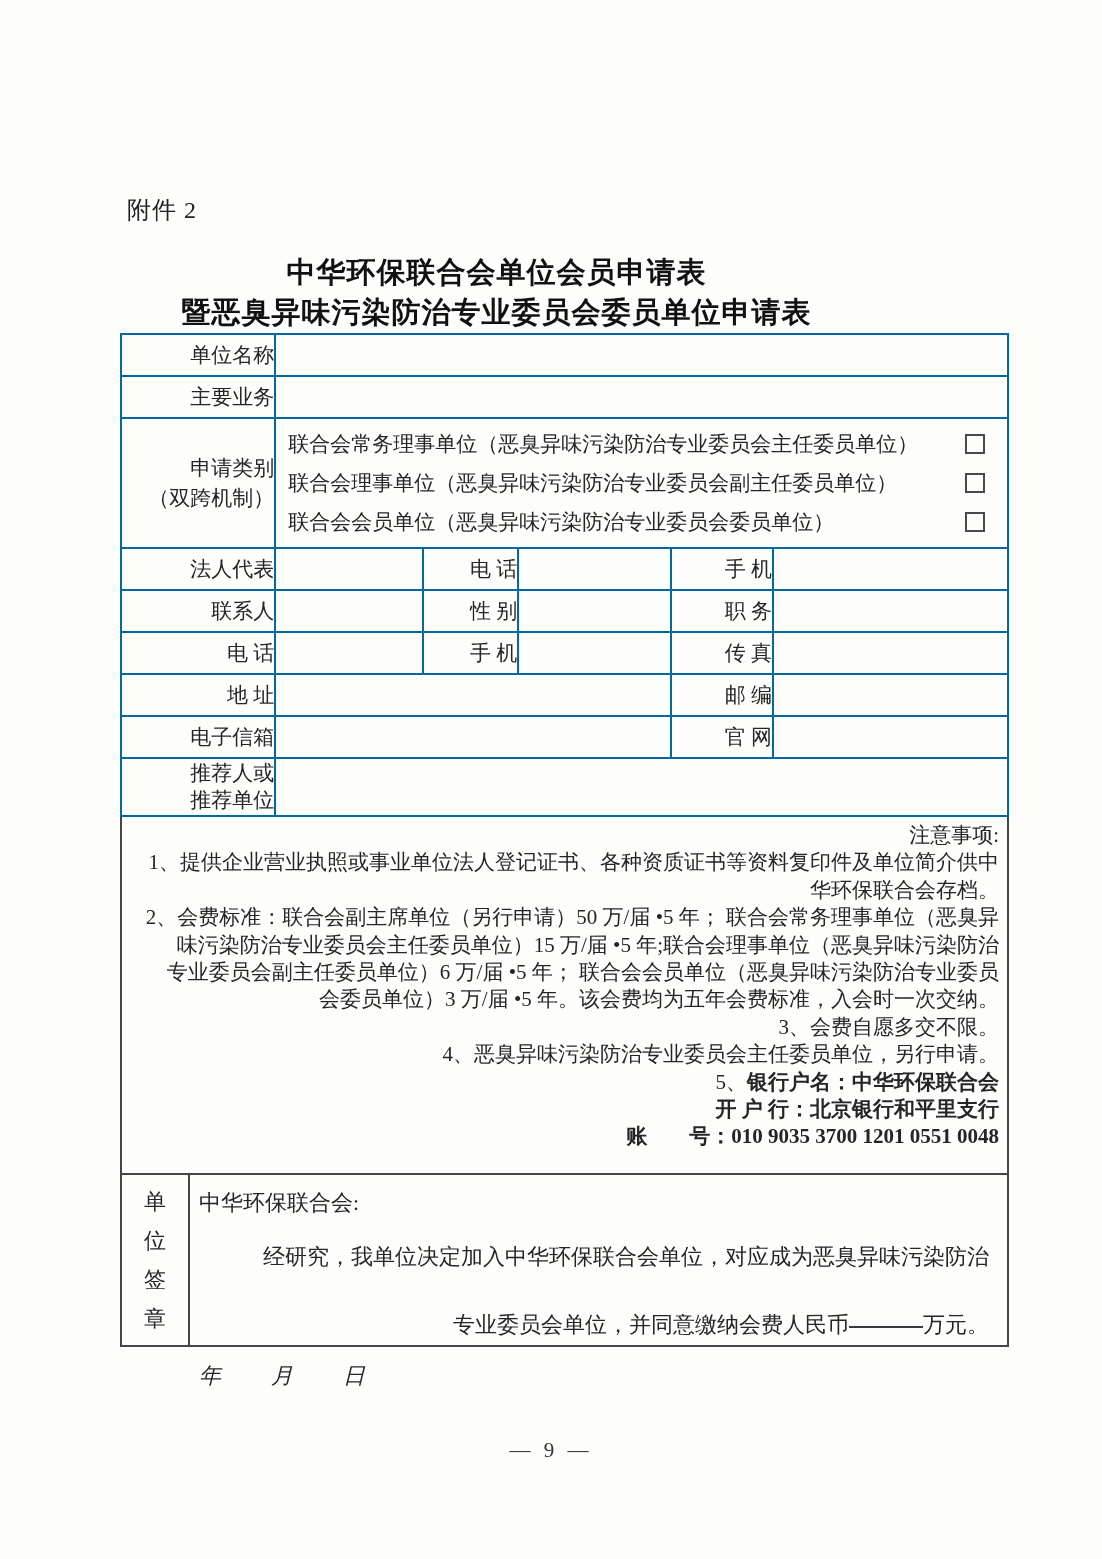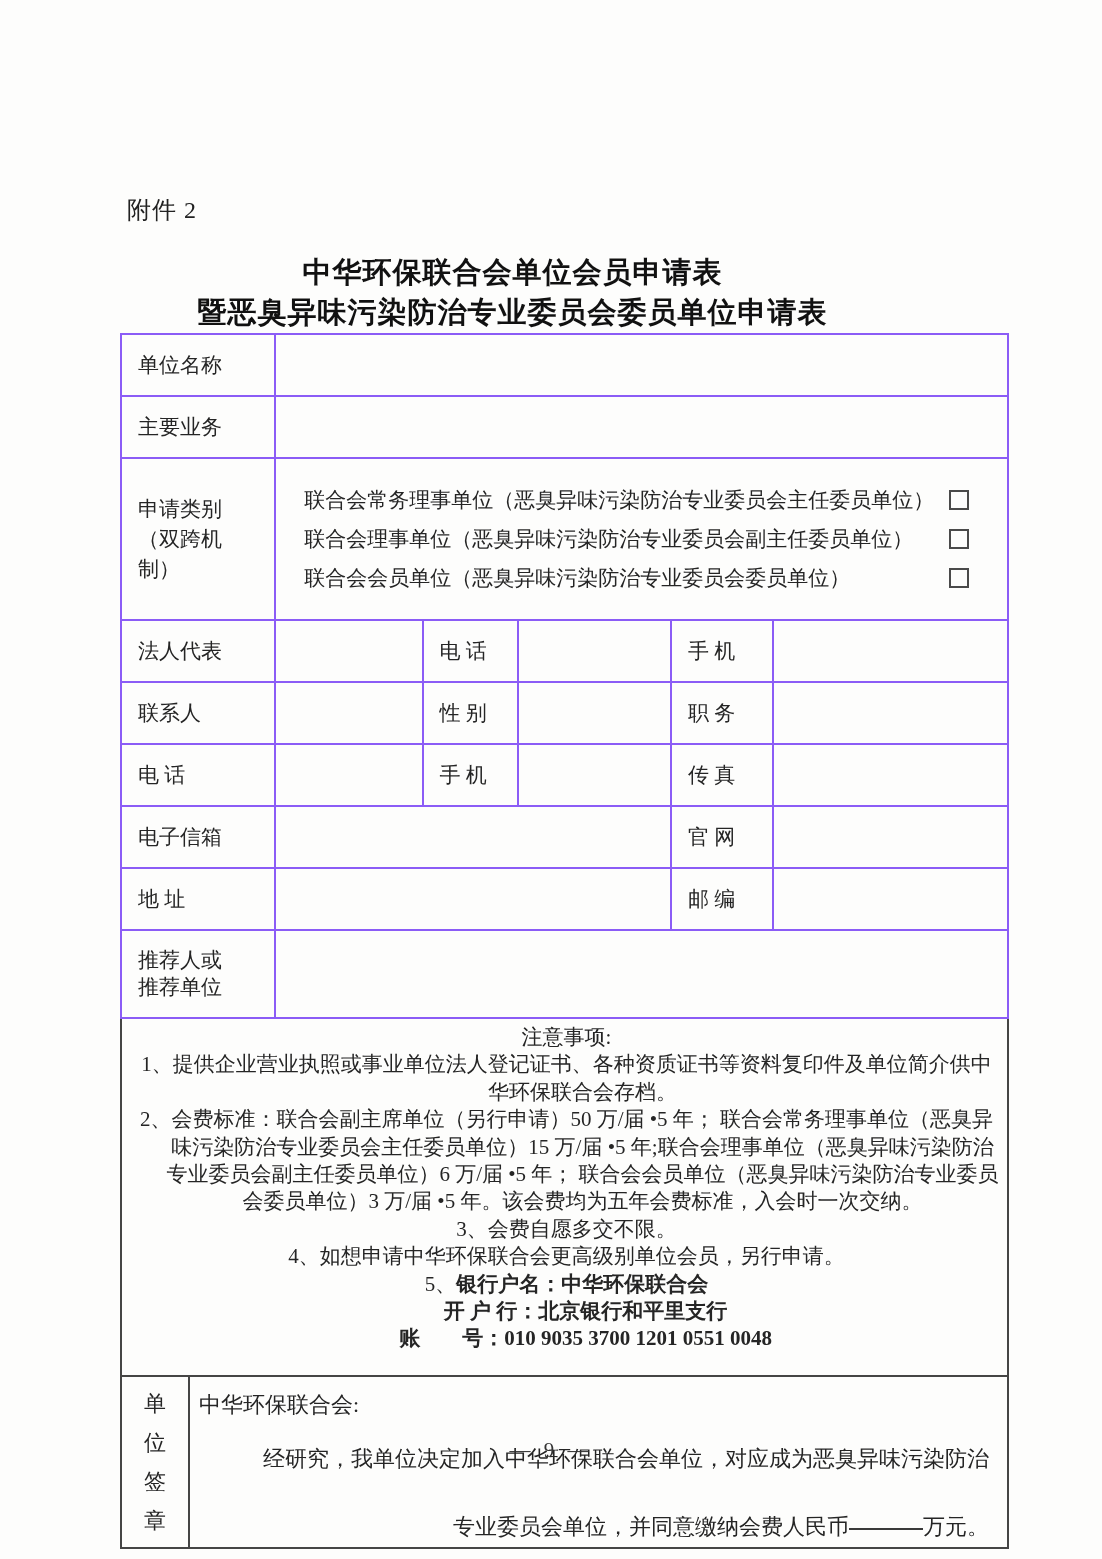--- a/index.html
+++ b/index.html
@@ -14,56 +14,56 @@
     background:#fdfdfc;
     color:#222;
     overflow:hidden;
   }
   .attachment{
     position:absolute;left:127px;top:194px;
     font-size:24px;letter-spacing:1px;
   }
   .titles{
     position:absolute;top:252px;left:0;width:993px;
-    text-align:center;font-weight:bold;color:#111;margin-left:16px;
+    text-align:center;font-weight:bold;color:#111;
   }
   .titles .t1{font-size:29px;line-height:40px;letter-spacing:1px;}
   .titles .t2{font-size:29px;line-height:40px;letter-spacing:1px;}
   .form-wrap{
     position:absolute;left:120px;top:333px;width:889px;
   }
   table.main{
     width:100%;border-collapse:collapse;table-layout:fixed;
   }
   table.main td{
-    border:2px solid #8b5cf6;
+    border:2px solid #0369a1;
     font-size:21px;
-    text-align:left;
-    padding:16px;
+    text-align:right;
+    padding:0;
     color:#252525;
   }
   tr.h42{height:42px;}
   tr.h58{height:58px;}
   td.cat-label{line-height:30px;border-radius:22px;}
   td.cat-cell{height:128px;vertical-align:middle;}
   .cat-options{display:flex;flex-direction:column;justify-content:space-around;height:118px;padding:0 22px 0 12px;}
   .cat-option{display:flex;justify-content:space-between;align-items:center;}
   .cat-option .opt-text{font-size:21px;white-space:nowrap;}
   .checkbox{
     display:inline-block;width:16px;height:16px;
     border:2px solid #4a4a4a;background:transparent;
     flex:0 0 auto;margin-left:8px;
   }
   .two-line{line-height:27px;border-radius:27px;}
   .notes{
     border:2px solid #454545;border-top:none;
     height:358px;box-sizing:border-box;
     padding:5px 8px 0 12px;
     font-size:21px;line-height:27.4px;
-    text-align:center;color:#252525;
+    text-align:right;color:#252525;
     overflow:hidden;
   }
   .note-item{padding-left:32px;text-indent:-32px;}
   .bank-block{padding-left:38px;}
   .bank-first{padding-left:32px;text-indent:-32px;}
   .bank-line{font-weight:600;}
   .signature{
     border:2px solid #454545;border-top:none;
     height:172px;box-sizing:border-box;
     display:flex;text-align:left;
@@ -164,47 +164,47 @@
         </tr>
         <tr class="h42">
           <td>电 话</td>
           <td></td>
           <td>手 机</td>
           <td></td>
           <td>传 真</td>
           <td></td>
         </tr>
         <tr class="h42">
+          <td>地 址</td>
+          <td colspan="3"></td>
+          <td>邮 编</td>
+          <td></td>
+        </tr>
+        <tr class="h42">
           <td>电子信箱</td>
           <td colspan="3"></td>
           <td>官 网</td>
-          <td></td>
-        </tr>
-        <tr class="h42">
-          <td>地 址</td>
-          <td colspan="3"></td>
-          <td>邮 编</td>
           <td></td>
         </tr>
         <tr class="h58">
           <td class="two-line">
             <div>推荐人或</div>
             <div>推荐单位</div>
           </td>
           <td colspan="5"></td>
         </tr>
       </tbody>
     </table>
 
     <div class="notes">
       <div>注意事项:</div>
       <div class="note-item"><span>1、</span><span>提供企业营业执照或事业单位法人登记证书、各种资质证书等资料复印件及单位简介供中华环保联合会存档。</span></div>
       <div class="note-item"><span>2、</span><span>会费标准：联合会副主席单位（另行申请）50 万/届 •5 年； 联合会常务理事单位（恶臭异味污染防治专业委员会主任委员单位）15 万/届 •5 年;联合会理事单位（恶臭异味污染防治专业委员会副主任委员单位）6 万/届 •5 年； 联合会会员单位（恶臭异味污染防治专业委员会委员单位）3 万/届 •5 年。该会费均为五年会费标准，入会时一次交纳。</span></div>
       <div class="note-item"><span>3、</span><span>会费自愿多交不限。</span></div>
-      <div class="note-item"><span>4、</span><span>如想申请中华环保联合会更高级别单位会员，另行申请。</span></div>
+      <div class="note-item"><span>4、</span><span>恶臭异味污染防治专业委员会主任委员单位，另行申请。</span></div>
       <div class="bank-first">
         <span class="bank-num">5、</span><span class="bank-line">银行户名：</span><span class="bank-line">中华环保联合会</span>
       </div>
       <div class="bank-block">
         <span class="bank-line">开 户 行：</span><span class="bank-line">北京银行和平里支行</span>
       </div>
       <div class="bank-block">
         <span class="bank-line">账　　号：</span><span class="bank-line">010 9035 3700 1201 0551 0048</span>
       </div>
     </div>

